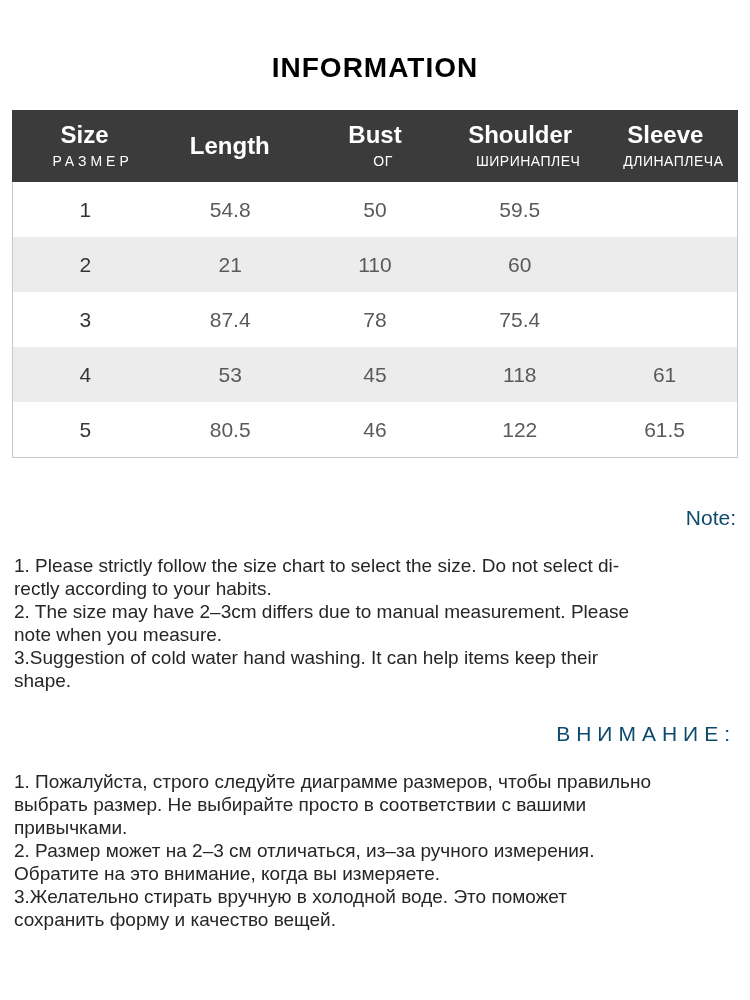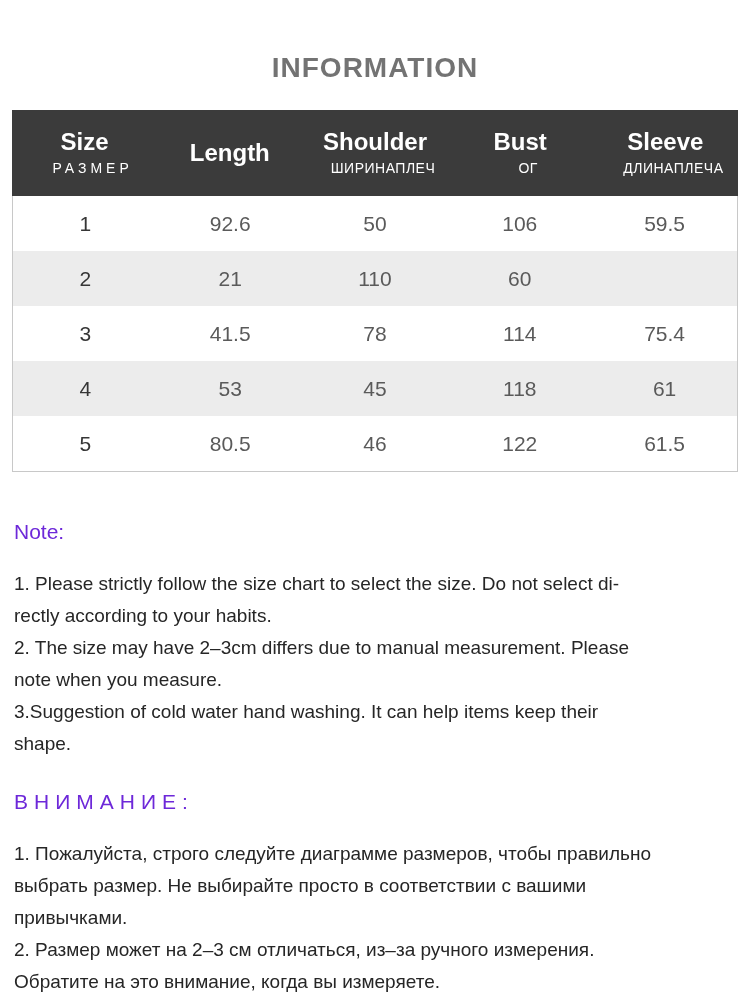--- a/index.html
+++ b/index.html
@@ -12,32 +12,32 @@
     overflow: hidden;
   }
   .page { width: 750px; height: 1000px; position: relative; }
 
   .page-title {
     margin-top: 52px;
     text-align: center;
     font-size: 28px;
     font-weight: bold;
     letter-spacing: 1px;
-    color: #737373;
+    color: #000000;
   }
 
   .size-table {
     margin: 26px 12px 0 12px;
     width: 726px;
   }
   .thead {
     display: grid;
     grid-template-columns: repeat(5, 1fr);
     background: #3b3b3b;
-    height: 86px;
+    height: 72px;
     align-items: center;
   }
   .th { text-align: center; color: #ffffff; }
   .th .en {
     font-size: 24px;
     font-weight: bold;
     line-height: 30px;
   }
   .th .ru {
     font-size: 14px;
@@ -62,27 +62,28 @@
   .td {
     text-align: center;
     font-size: 21px;
     color: #5a5a5a;
   }
   .td.size-col { color: #363636; }
 
   .notes { margin: 48px 14px 0 14px; }
   .note-heading {
     font-size: 21px;
-    color: #6d28d9;
+    color: #0c4a6e;
     margin-bottom: 24px;
+    text-align: right;
   }
   .note-heading.ru-head { letter-spacing: 6px; margin-top: 30px; }
   .note-body {
     font-size: 19px;
-    line-height: 32px;
+    line-height: 23px;
     color: #262626;
     white-space: pre-line;
     margin-bottom: 18px;
   }
 </style>
 </head>
 <body>
 
 <div class="page">
 
@@ -91,51 +92,49 @@
   <div class="size-table">
     <div class="thead" id="thead">
         <div class="th">
           <div class="en">Size</div>
           <div class="ru spaced">РАЗМЕР</div>
         </div>
         <div class="th">
           <div class="en">Length</div>
         </div>
         <div class="th">
+          <div class="en">Bust</div>
+          <div class="ru">ОГ</div>
+        </div>
+        <div class="th">
           <div class="en">Shoulder</div>
           <div class="ru">ШИРИНАПЛЕЧ</div>
-        </div>
-        <div class="th">
-          <div class="en">Bust</div>
-          <div class="ru">ОГ</div>
         </div>
         <div class="th">
           <div class="en">Sleeve</div>
           <div class="ru">ДЛИНАПЛЕЧА</div>
         </div>
       </div>
     <div class="tbody" id="tbody">
         <div class="tr">
           <div class="td size-col">1</div>
-          <div class="td">92.6</div>
+          <div class="td">54.8</div>
           <div class="td">50</div>
-          <div class="td">106</div>
           <div class="td">59.5</div>
         </div>
         <div class="tr alt">
           <div class="td size-col">2</div>
           <div class="td">21</div>
           <div class="td">110</div>
           <div class="td">60</div>
         </div>
         <div class="tr">
           <div class="td size-col">3</div>
-          <div class="td">41.5</div>
+          <div class="td">87.4</div>
           <div class="td">78</div>
-          <div class="td">114</div>
           <div class="td">75.4</div>
         </div>
         <div class="tr alt">
           <div class="td size-col">4</div>
           <div class="td">53</div>
           <div class="td">45</div>
           <div class="td">118</div>
           <div class="td">61</div>
         </div>
         <div class="tr">

